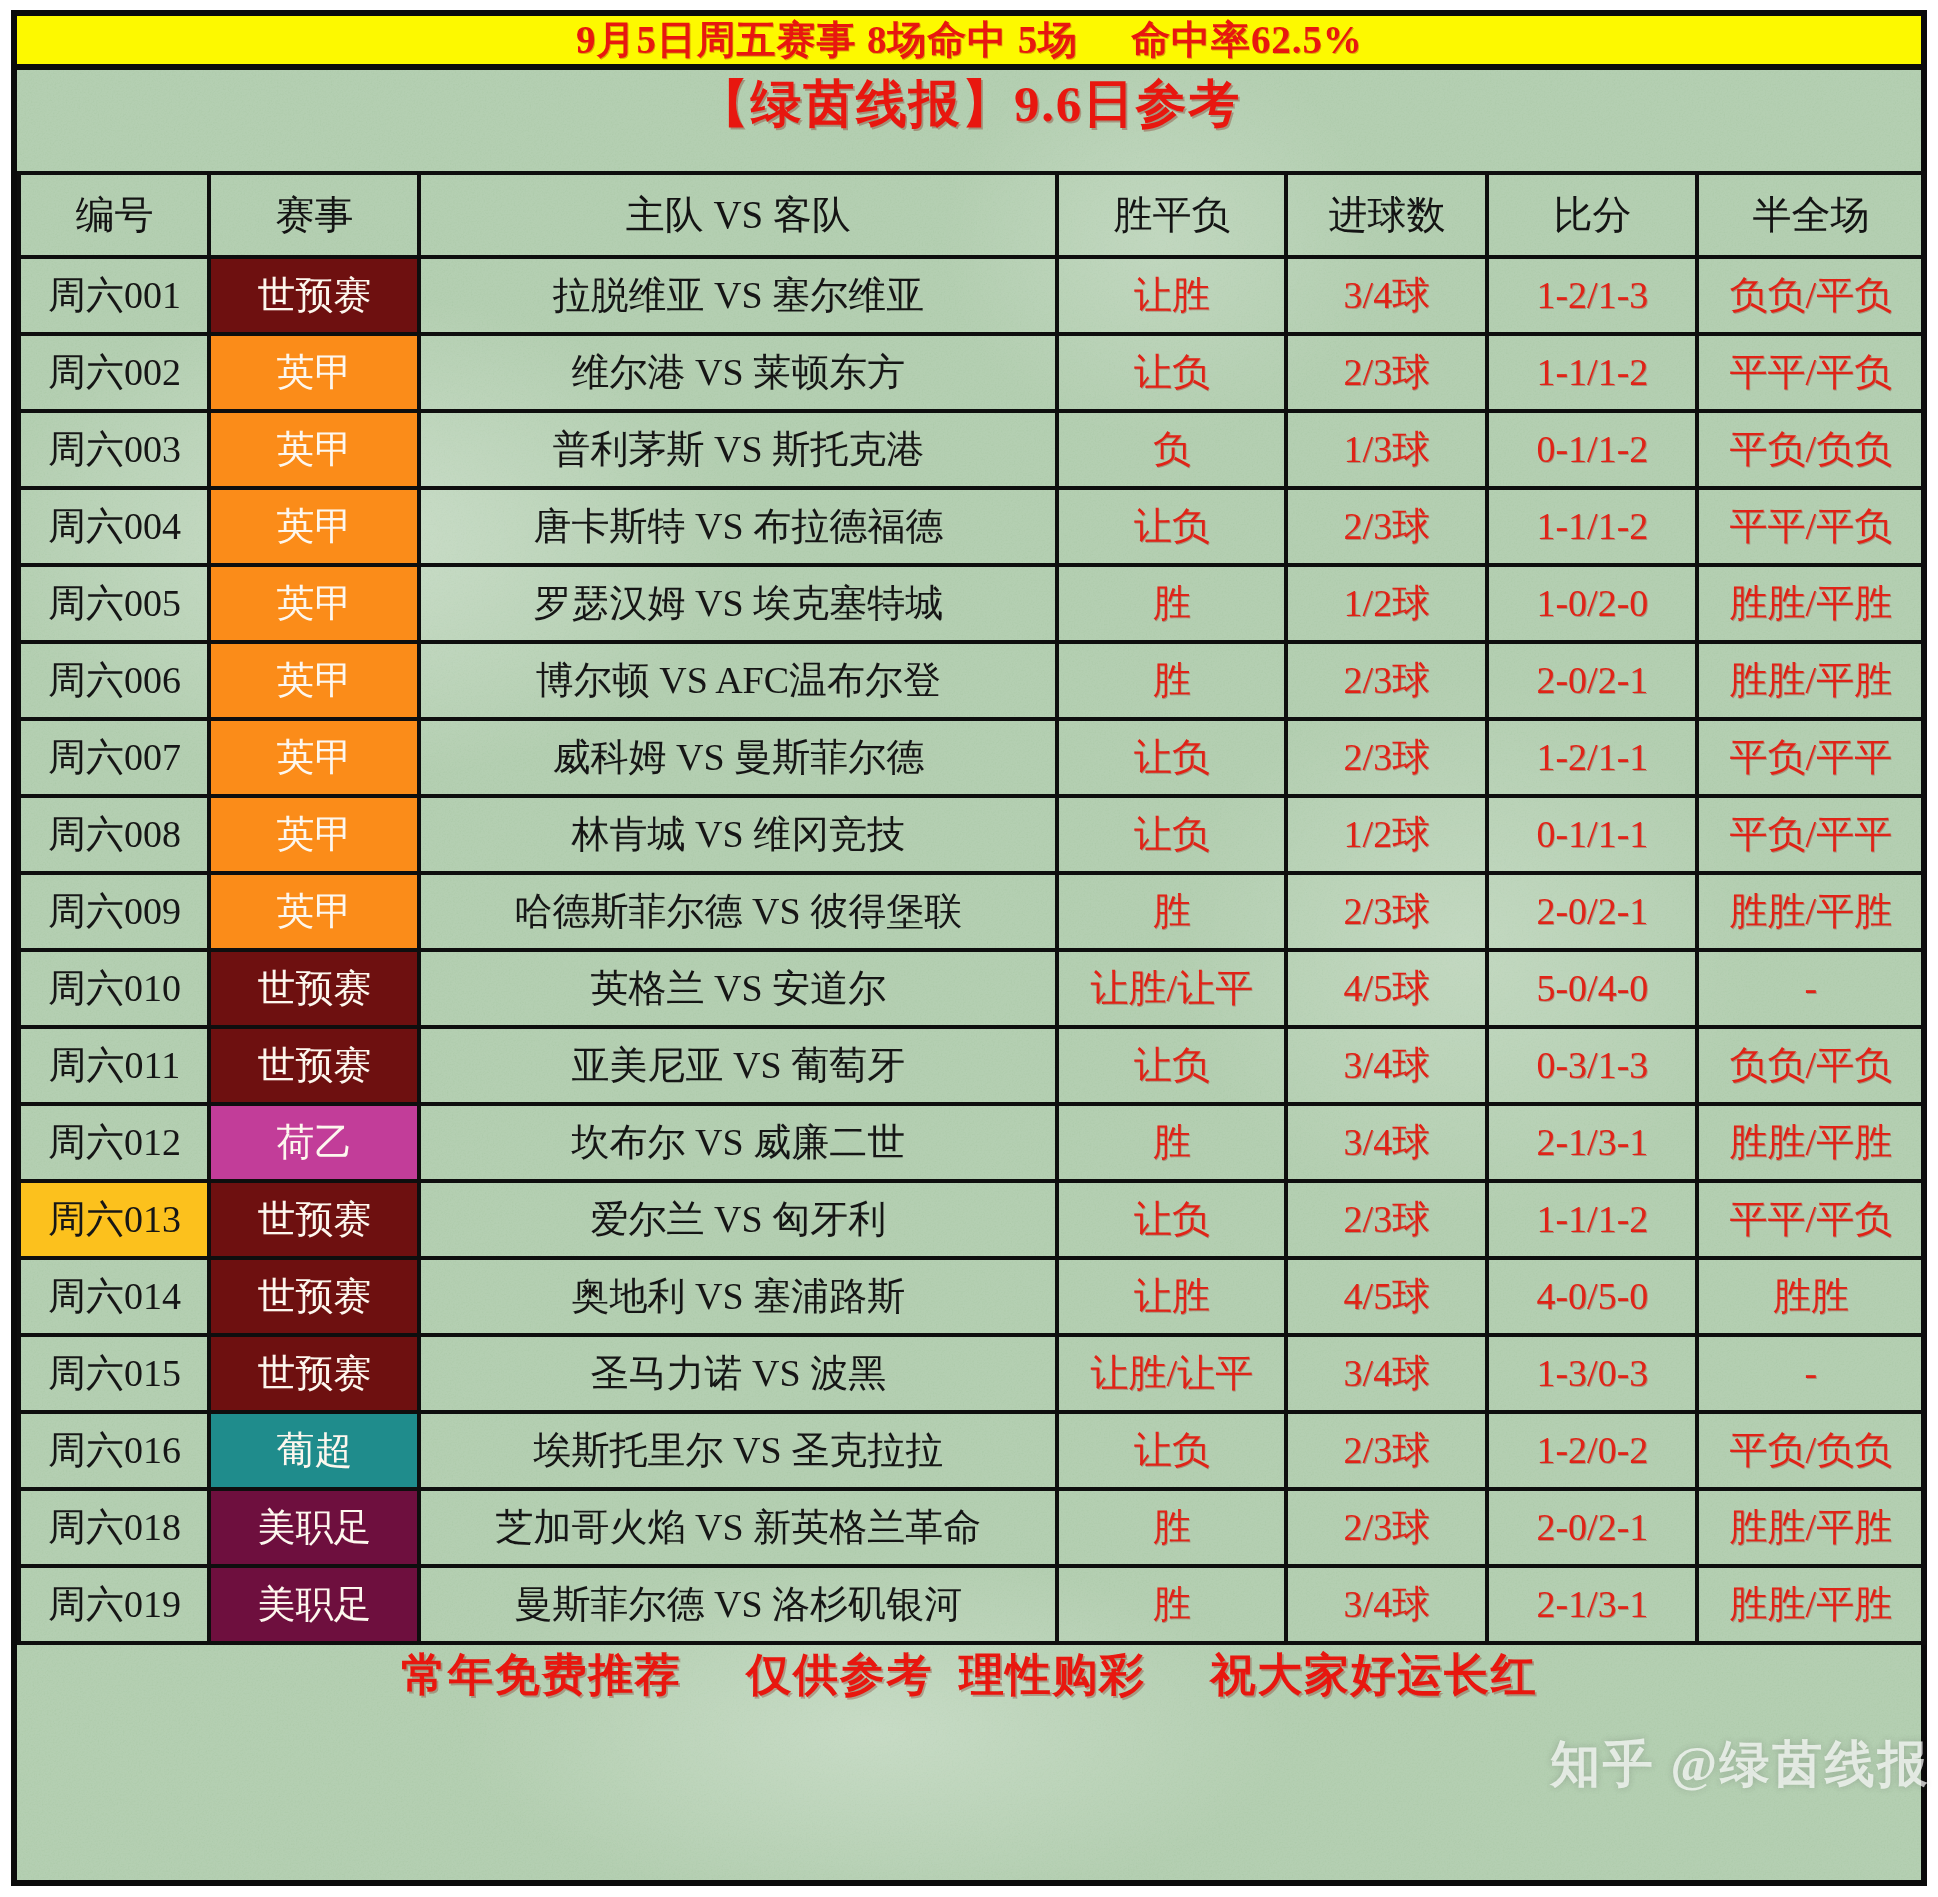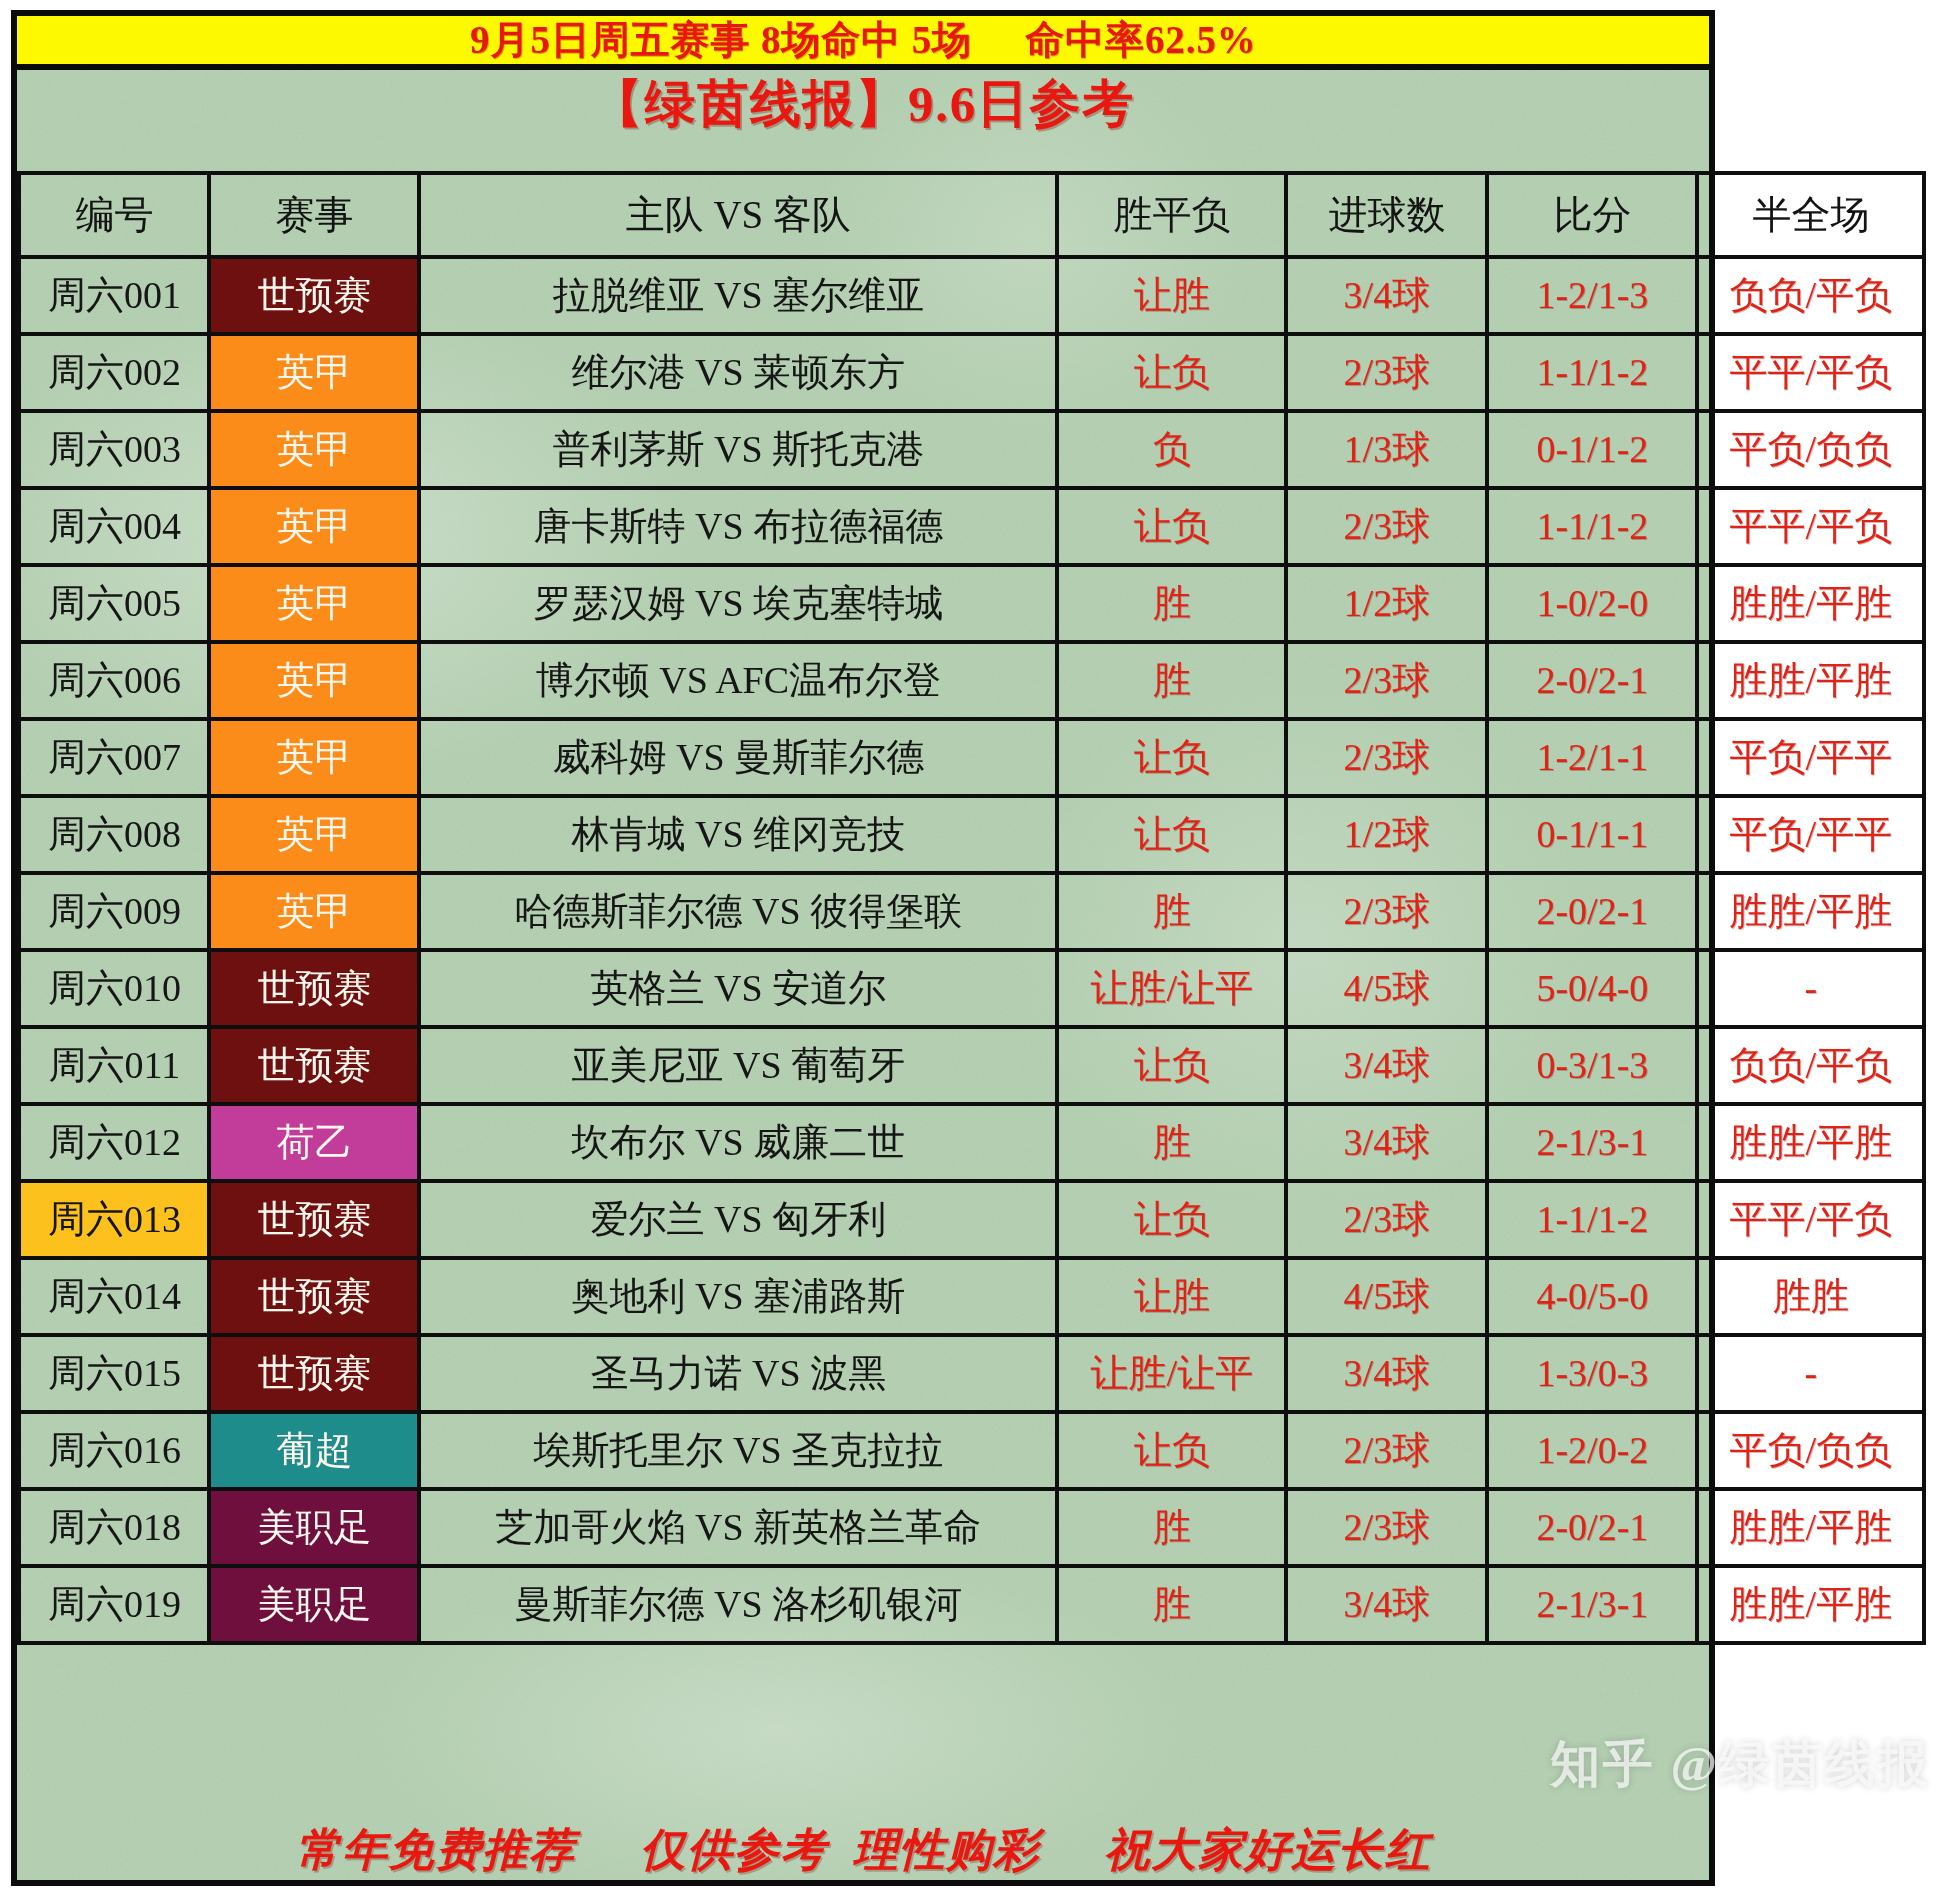--- a/index.html
+++ b/index.html
@@ -8,21 +8,21 @@
     background:#ffffff;
   }
   .page {
     position:relative;
     width:1939px; height:1897px;
     background:#ffffff;
     overflow:hidden;
   }
   .frame {
     position:absolute; left:11.4px; top:9.6px;
-    width:1704px; height:1876px;
+    width:1916px; height:1876px;
     border:6.1px solid #0b0b0b;
     display:flex; flex-direction:column;
     background:
       radial-gradient(ellipse 611px 393px at 18% 28%, rgba(255,255,255,0.30), transparent 62%),
       radial-gradient(ellipse 489px 454px at 76% 50%, rgba(255,255,255,0.20), transparent 60%),
       radial-gradient(ellipse 699px 297px at 45% 92%, rgba(255,255,255,0.26), transparent 60%),
       radial-gradient(ellipse 367px 332px at 60% 12%, rgba(255,255,255,0.18), transparent 60%),
       #a8c7a5;
   }
   svg.texture {
@@ -66,21 +66,21 @@
   table.tips td { height:77px; font-size:38px; }
   td.c0 { color:#161616; }
   td.c1 { color:#fdf7ee; font-size:38px; }
   td.c2 { color:#161616; }
   td.c3, td.c4, td.c5, td.c6 {
     color:#e02317; text-shadow:0.9px 0.9px 0 rgba(130,10,0,0.30);
   }
   .footer-area {
     position:relative; z-index:1;
     flex:1 1 auto;
-    display:flex; align-items:flex-end; justify-content:center;font-style:italic;
+    display:flex; align-items:flex-start; justify-content:center;
   }
   .footer-area span {
     color:#e8170f; font-weight:bold; font-size:45px;
     white-space:pre; letter-spacing:1.7px;
     text-shadow:1.7px 1.7px 0 rgba(120,10,0,0.28);
   }
   .watermark {
     position:absolute; z-index:5;
     right:9px; top:1731px;
     font-size:50px; font-weight:bold; letter-spacing:2.6px;

